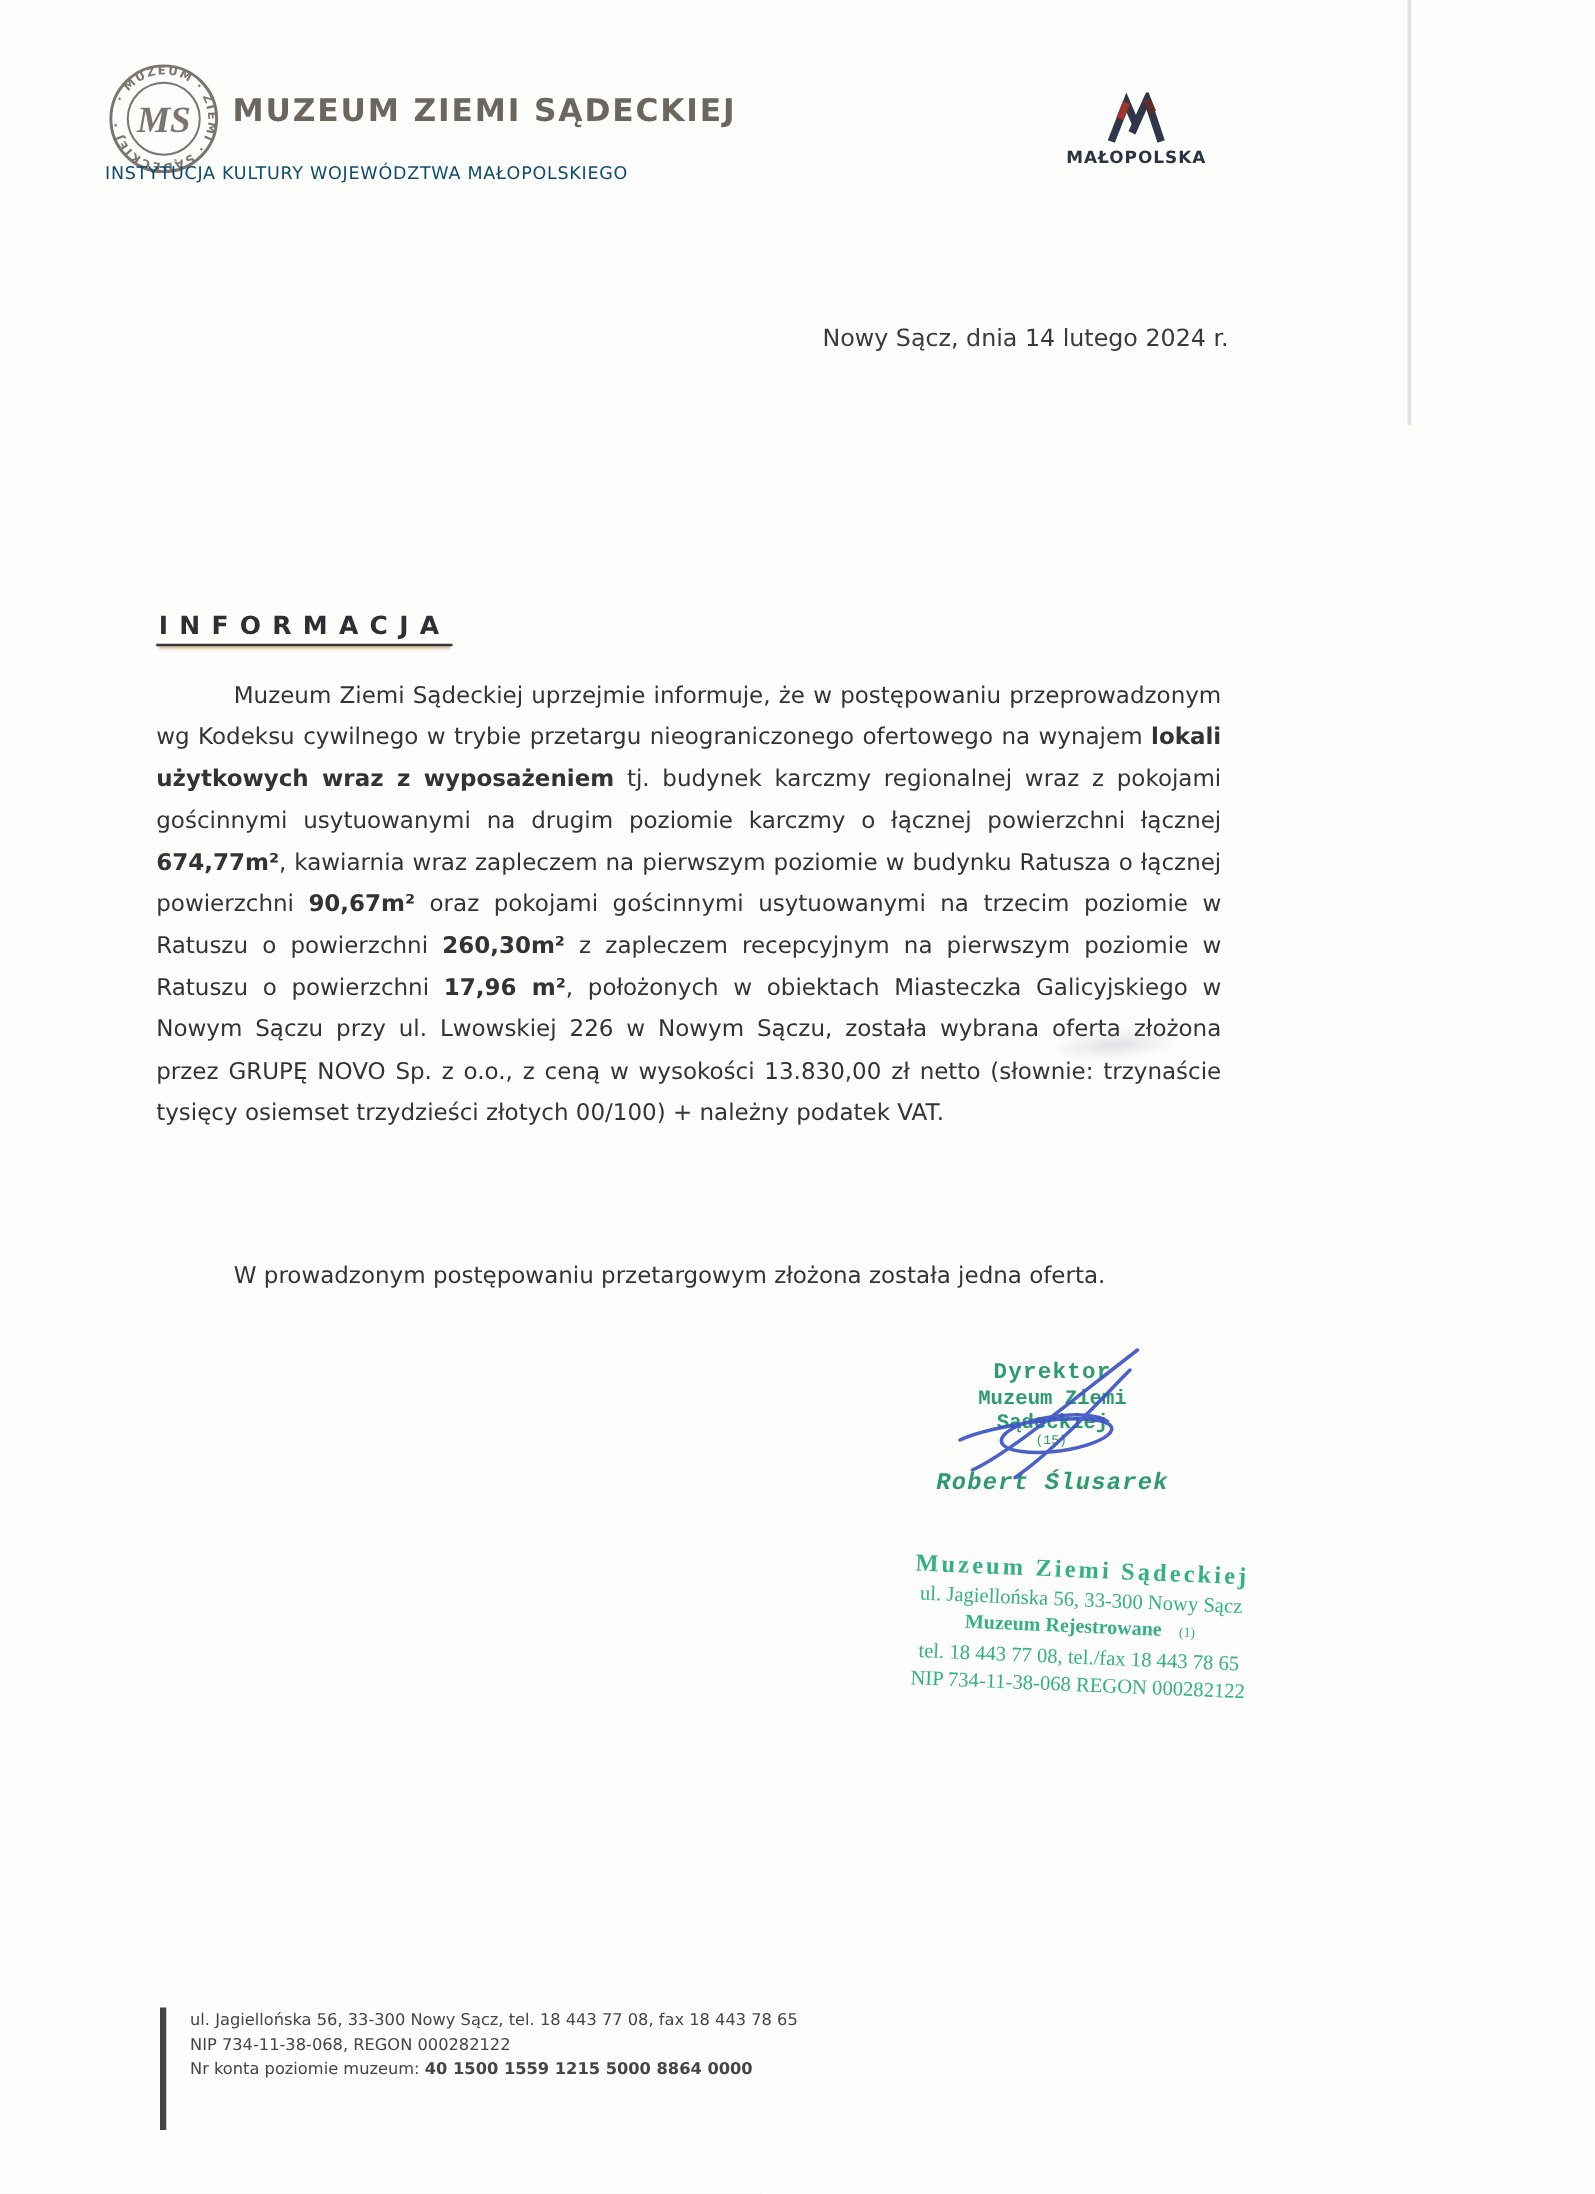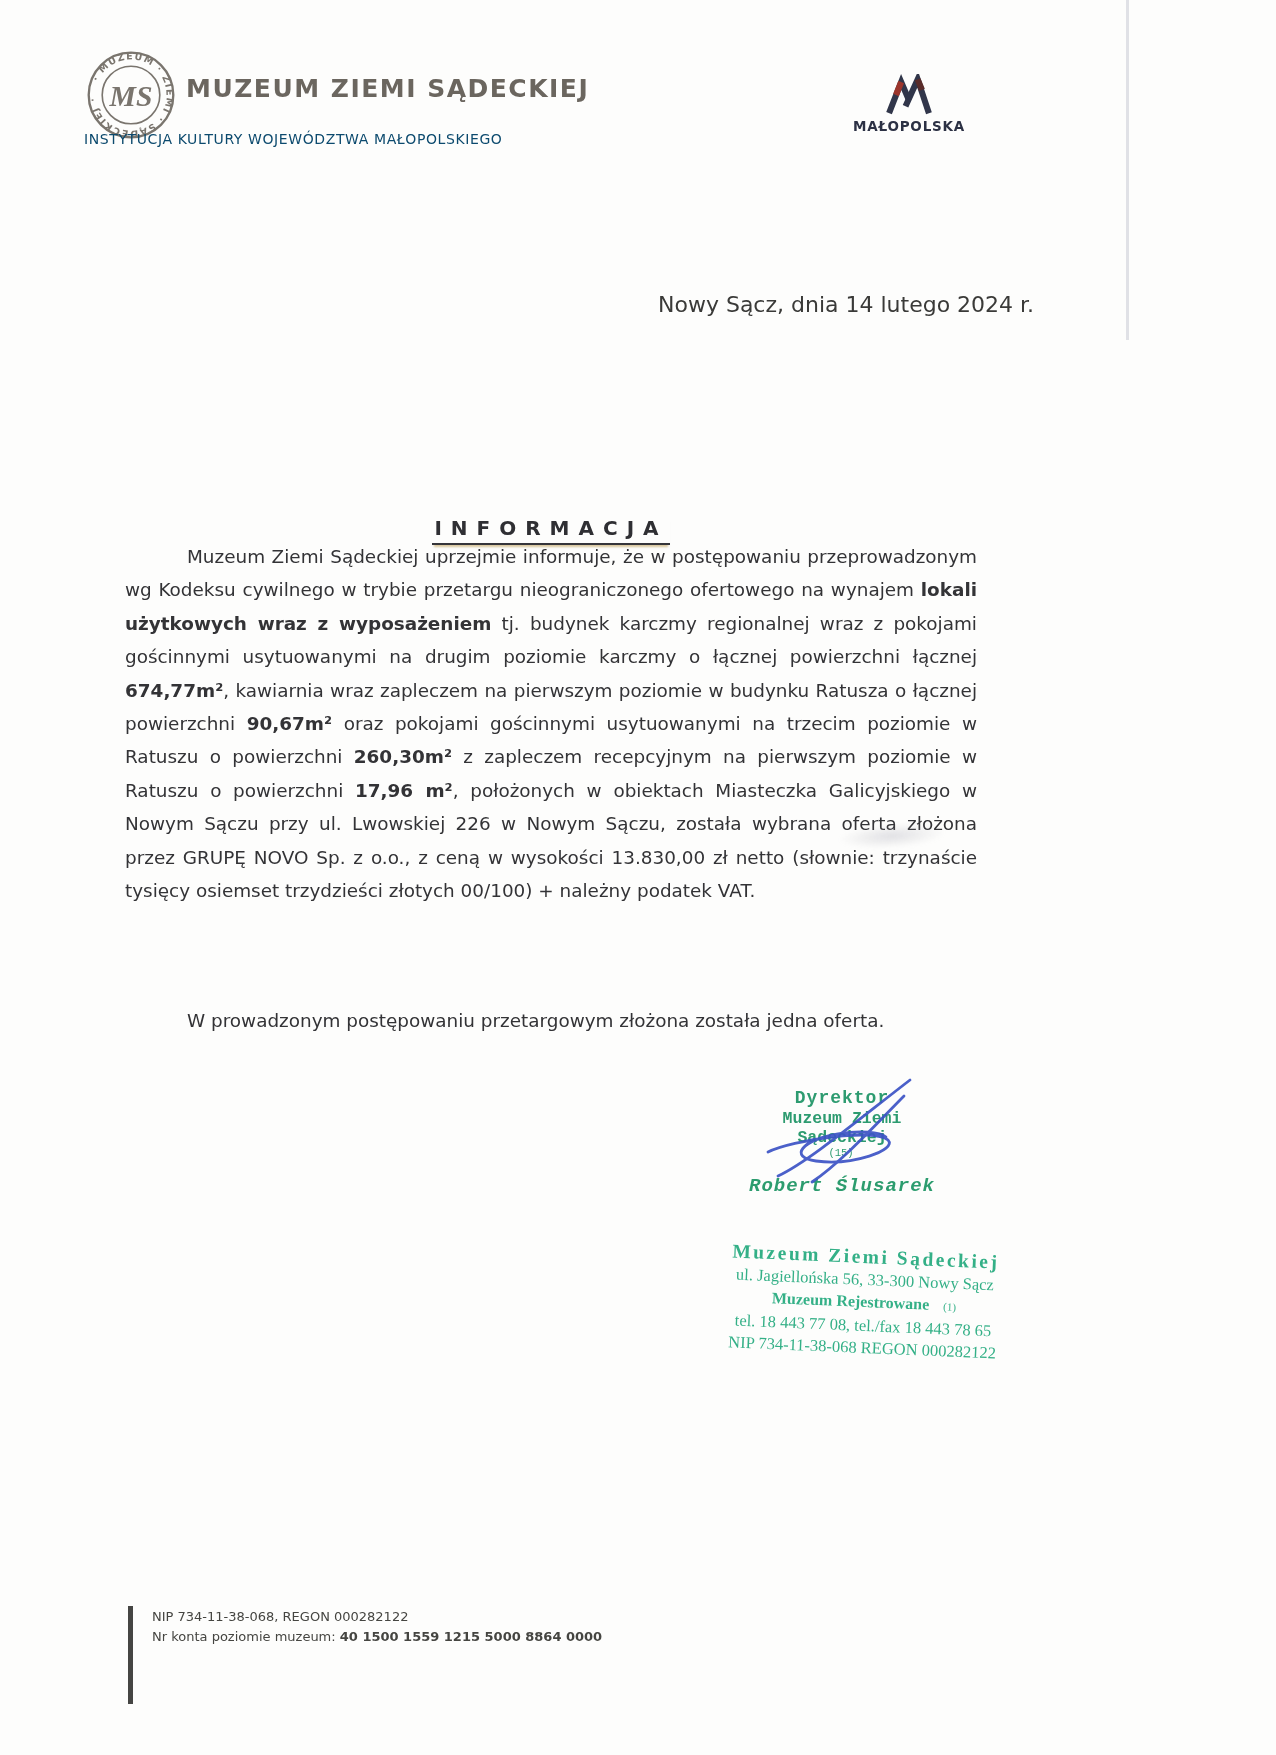--- a/index.html
+++ b/index.html
@@ -25,24 +25,24 @@
   }
   .region-logo{
     position:absolute;left:848px;top:74px;width:122px;
     display:flex;flex-direction:column;align-items:center;gap:2px;
   }
   .region-logo svg{display:block;}
   .region-label{
     font-size:13.5px;font-weight:600;letter-spacing:.8px;color:#2c3144;
   }
   
-  .dateline{position:absolute;left:658px;top:260px;font-size:22px;color:#3a3a38;margin-top:32px;}
+  .dateline{position:absolute;left:658px;top:260px;font-size:19px;color:#3a3a38;}
   .doc-title{
     position:absolute;left:125px;top:488px;width:852px;
-    text-align:center;font-size:20px;font-weight:700;color:#2f2f33;margin-top:28px;
+    font-size:20px;font-weight:700;color:#2f2f33;
   }
   .doc-title span{
     letter-spacing:9px;padding:0 2px 3px 2px;
     border-bottom:2.5px solid #35353a;
     box-shadow:0 4px 2px -2px rgba(178,142,60,.5);
   }
   
   .para1{
     position:absolute;left:125px;top:540px;width:852px;
     font-size:18.4px;line-height:33.4px;
@@ -159,17 +159,18 @@
     <div class="addr-l2">ul. Jagiellońska 56, 33-300 Nowy Sącz</div>
     <div class="addr-l3">
       <span>Muzeum Rejestrowane</span><span class="small-suffix">(1)</span>
     </div>
     <div class="addr-l4">tel. 18 443 77 08,  tel./fax 18 443 78 65</div>
     <div class="addr-l5">NIP 734-11-38-068  REGON 000282122</div>
   </div>
 
   <div class="footer-bar"></div>
   <div class="footer">
+    <div>ul. Jagiellońska 56, 33-300 Nowy Sącz, tel. 18 443 77 08, fax 18 443 78 65</div>
     <div>NIP 734-11-38-068, REGON 000282122</div>
     <div><span>Nr konta poziomie muzeum: </span><span class="b">40 1500 1559 1215 5000 8864 0000</span></div>
   </div>
 
 </div>
 
 </body></html>

